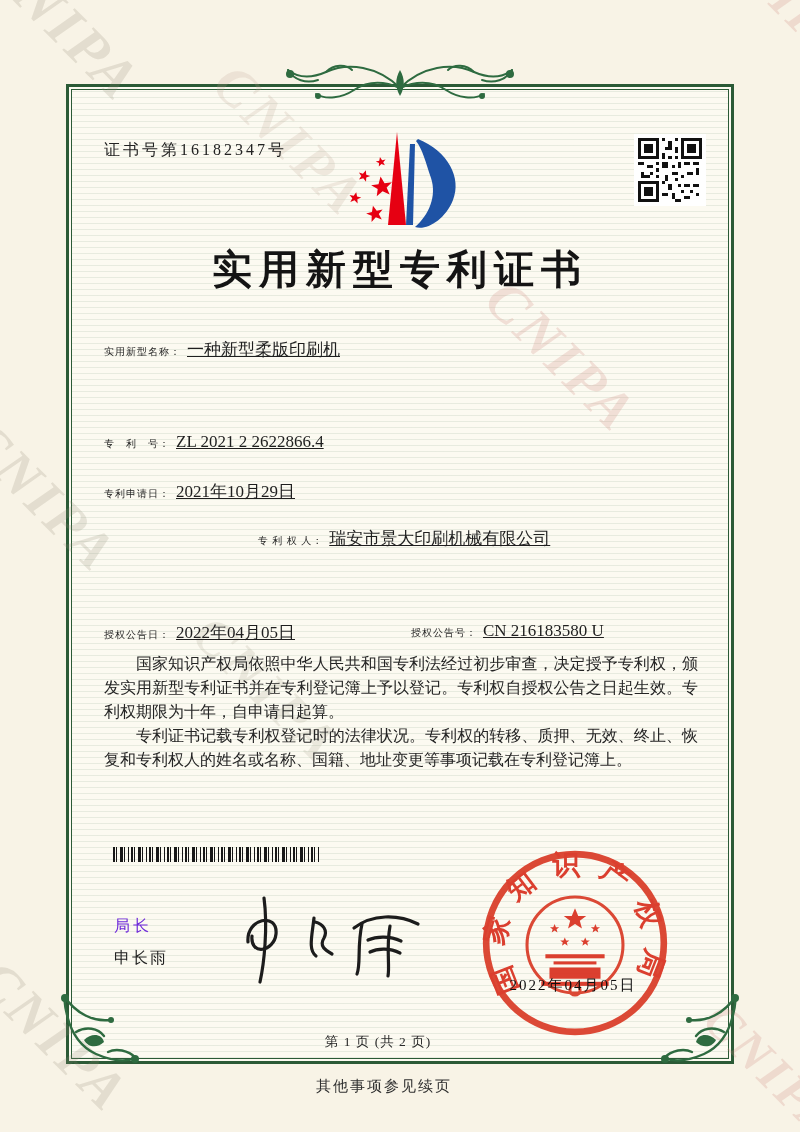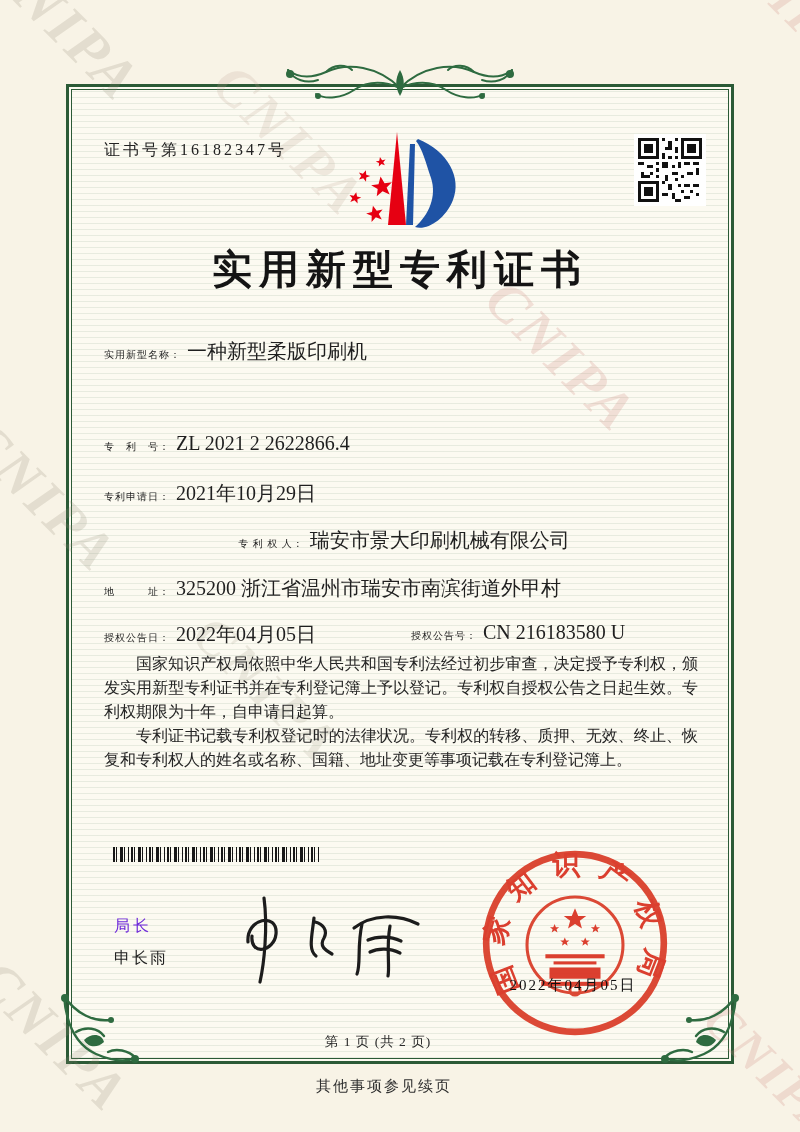--- a/index.html
+++ b/index.html
@@ -34,21 +34,21 @@
   .abs{position:absolute;z-index:2;}
   .cert-no{left:104px;top:140px;font-size:16px;letter-spacing:3px;color:#222;}
   .title{
     left:0;top:242px;width:800px;text-align:center;
     font-size:40px;font-weight:700;letter-spacing:7px;color:#141414;font-family:Liberation Mono, monospace;
   }
   .qr-box{left:634px;top:134px;width:72px;height:72px;background:#fff;padding:0;}
   .qr-box svg{position:absolute;left:4px;top:4px;width:64px;height:64px;}
   .field-row{left:104px;width:600px;height:22px;font-size:16px;white-space:nowrap;}
   .flabel{font-size:10px;letter-spacing:1px;color:#1f1f1f;}
-  .fvalue{font-size:20px;margin-left:6px;color:#1f1f1f;}
+  .fvalue{font-size:17px;margin-left:6px;color:#1f1f1f;text-decoration:underline;}
   .grant-pair{position:absolute;left:307px;top:0;}
   .body-text{left:104px;top:652px;width:594px;font-size:16px;line-height:24px;color:#242424;text-align:justify;}
   .body-text p{margin:0;text-indent:2em;}
   .barcode{
     left:113px;top:847px;width:206px;height:15px;z-index:2;position:absolute;
     background:repeating-linear-gradient(90deg,
       #171717 0 2px, rgba(0,0,0,0) 2px 3px,
       #171717 3px 4px, rgba(0,0,0,0) 4px 7px,
       #171717 7px 10px, rgba(0,0,0,0) 10px 11px,
       #171717 11px 12px, rgba(0,0,0,0) 12px 15px,
@@ -221,23 +221,20 @@
   </div>
   <div class="abs field-row" style="top:432px;">
     <span class="flabel">专　利　号：</span><span class="fvalue">ZL 2021 2 2622866.4</span>
   </div>
   <div class="abs field-row" style="top:480px;">
     <span class="flabel">专利申请日：</span><span class="fvalue">2021年10月29日</span>
   </div>
   <div class="abs field-row" style="top:527px;text-align:center;">
     <span class="flabel">专 利 权 人：</span><span class="fvalue">瑞安市景大印刷机械有限公司</span>
   </div>
-  <div class="abs field-row" style="top:575px;">
-    <span class="flabel">地　　　址：</span><span class="fvalue">325200 浙江省温州市瑞安市南滨街道外甲村</span>
-  </div>
   <div class="abs field-row" style="top:621px;">
     <span class="flabel">授权公告日：</span><span class="fvalue">2022年04月05日</span>
     <span class="grant-pair">
       <span class="flabel">授权公告号：</span><span class="fvalue">CN 216183580 U</span>
     </span>
   </div>
 
   <div class="abs body-text">
     <p>国家知识产权局依照中华人民共和国专利法经过初步审查，决定授予专利权，颁发实用新型专利证书并在专利登记簿上予以登记。专利权自授权公告之日起生效。专利权期限为十年，自申请日起算。</p>
     <p>专利证书记载专利权登记时的法律状况。专利权的转移、质押、无效、终止、恢复和专利权人的姓名或名称、国籍、地址变更等事项记载在专利登记簿上。</p>

